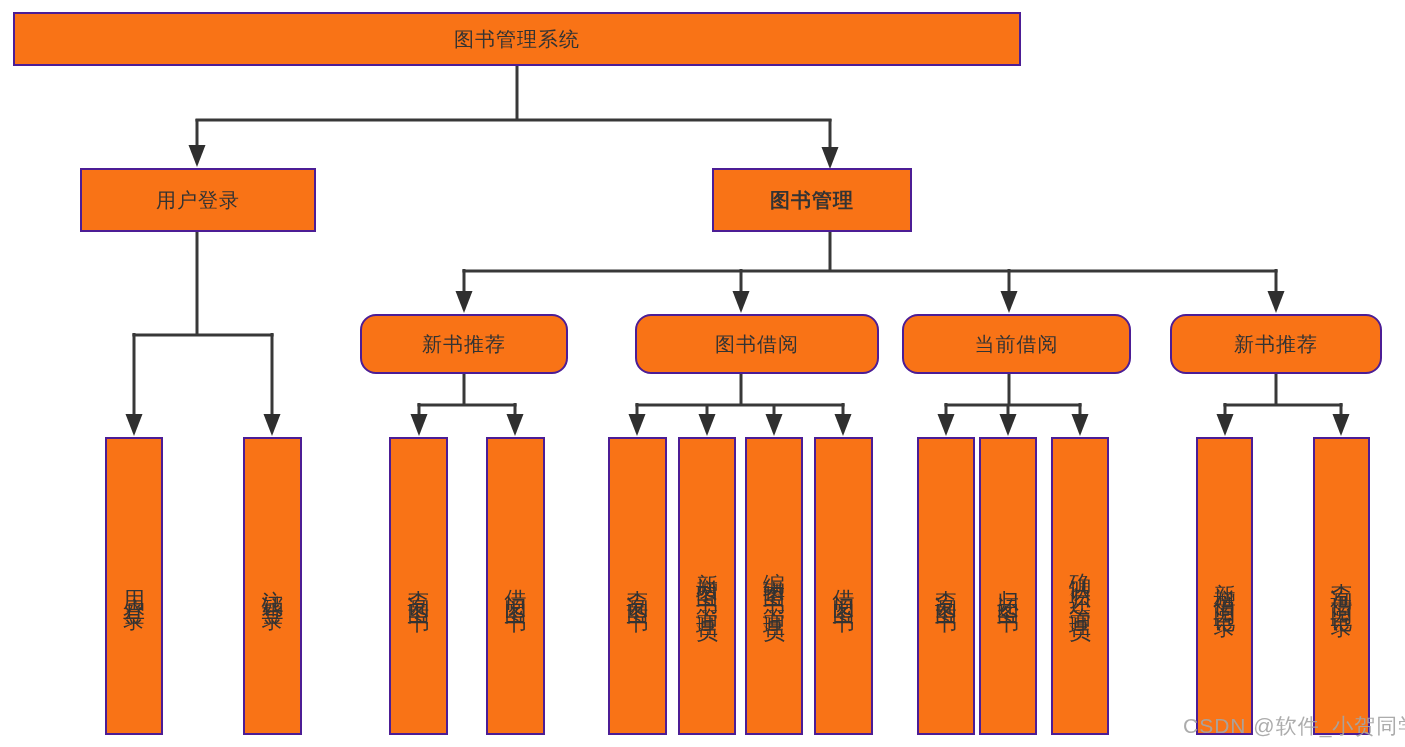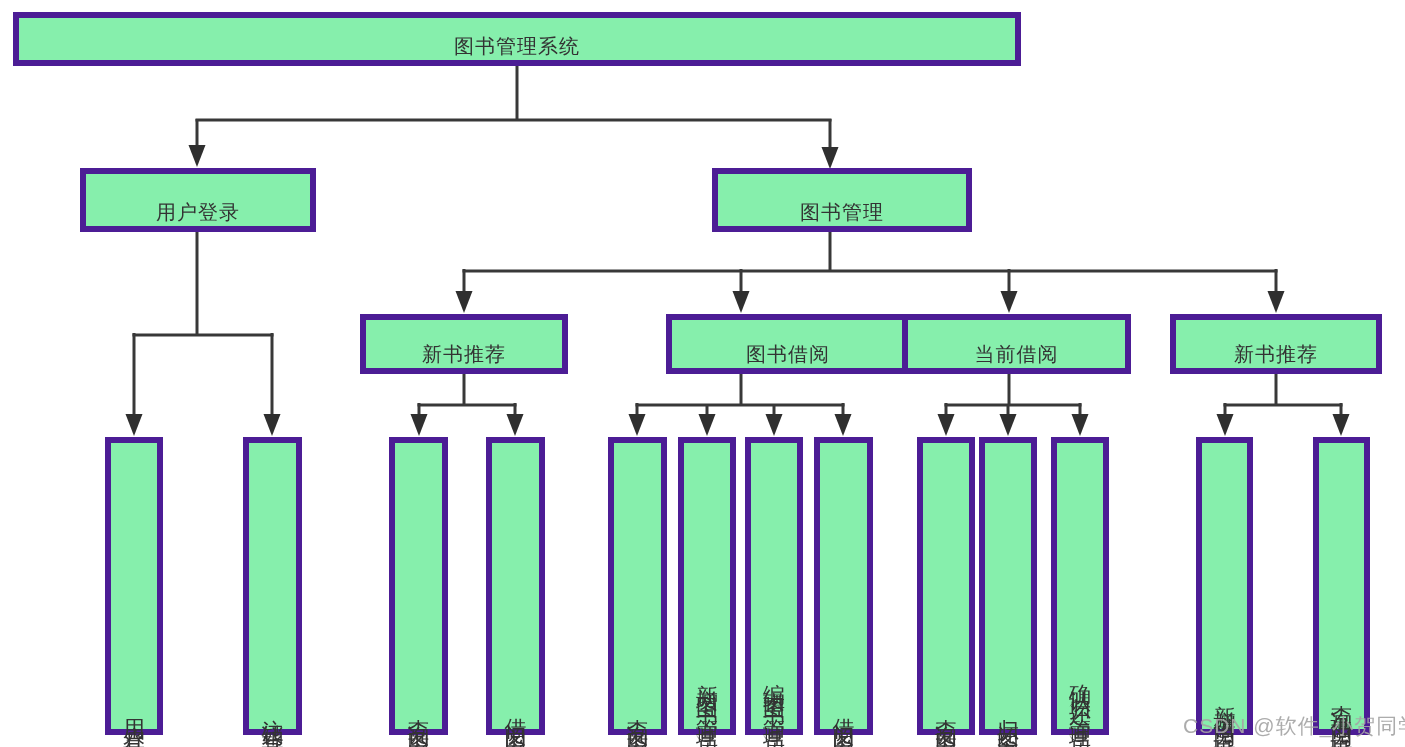--- a/index.html
+++ b/index.html
@@ -7,24 +7,24 @@
     position:relative;
     width:1405px;height:747px;
     background:#ffffff;
     font-family:"Liberation Sans","DejaVu Sans",sans-serif;
     overflow:hidden;
   }
   #wires{position:absolute;left:0;top:0;width:1405px;height:747px;}
   .box{
     position:absolute;
     box-sizing:border-box;
-    border:6px solid #4c1d95;
-    background:#86efac;
+    border:2px solid #4c1d95;
+    background:#f97316;
     display:flex;
-    align-items:flex-end;
+    align-items:center;
     justify-content:center;
     color:#333333;
   }
   .box.h span{
     font-size:20px;
     letter-spacing:1px;
     white-space:nowrap;
   }
   .box.v{top:437px;height:298px;}
   .box.v span{
@@ -32,25 +32,25 @@
     text-orientation:mixed;
     font-size:22px;
     letter-spacing:7px;
     line-height:1;
     white-space:nowrap;
   }
   
   #n-root{left:13px;top:12px;width:1008px;height:54px;}
   
   #n-l2-0{left:80px;top:168px;width:236px;height:64px;}
-  #n-l2-1{left:712px;top:168px;width:260px;height:64px;}
-  
-  .l3{top:314px;height:60px;}
+  #n-l2-1{left:712px;top:168px;width:200px;height:64px;font-weight:bold;}
+  
+  .l3{top:314px;height:60px;border-radius:16px;}
   #n-l3-0{left:360px;width:208px;}
-  #n-l3-1{left:635px;width:244px;margin-left:31px;}
+  #n-l3-1{left:635px;width:244px;}
   #n-l3-2{left:902px;width:229px;}
   #n-l3-3{left:1170px;width:212px;}
   
   #n-leaf-0{left:105px;width:58px;}
   #n-leaf-1{left:243px;width:59px;}
   #n-leaf-2{left:389px;width:59px;}
   #n-leaf-3{left:486px;width:59px;}
   #n-leaf-4{left:608px;width:59px;}
   #n-leaf-5{left:678px;width:58px;}
   #n-leaf-6{left:745px;width:58px;}

